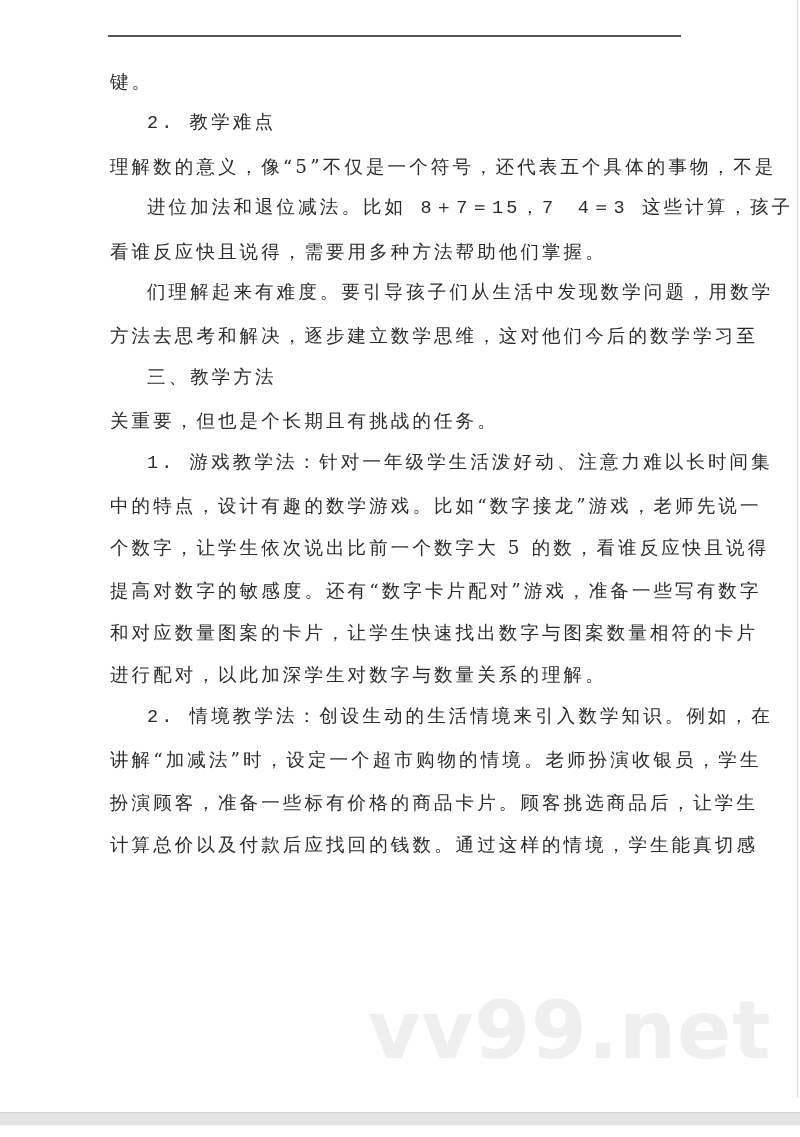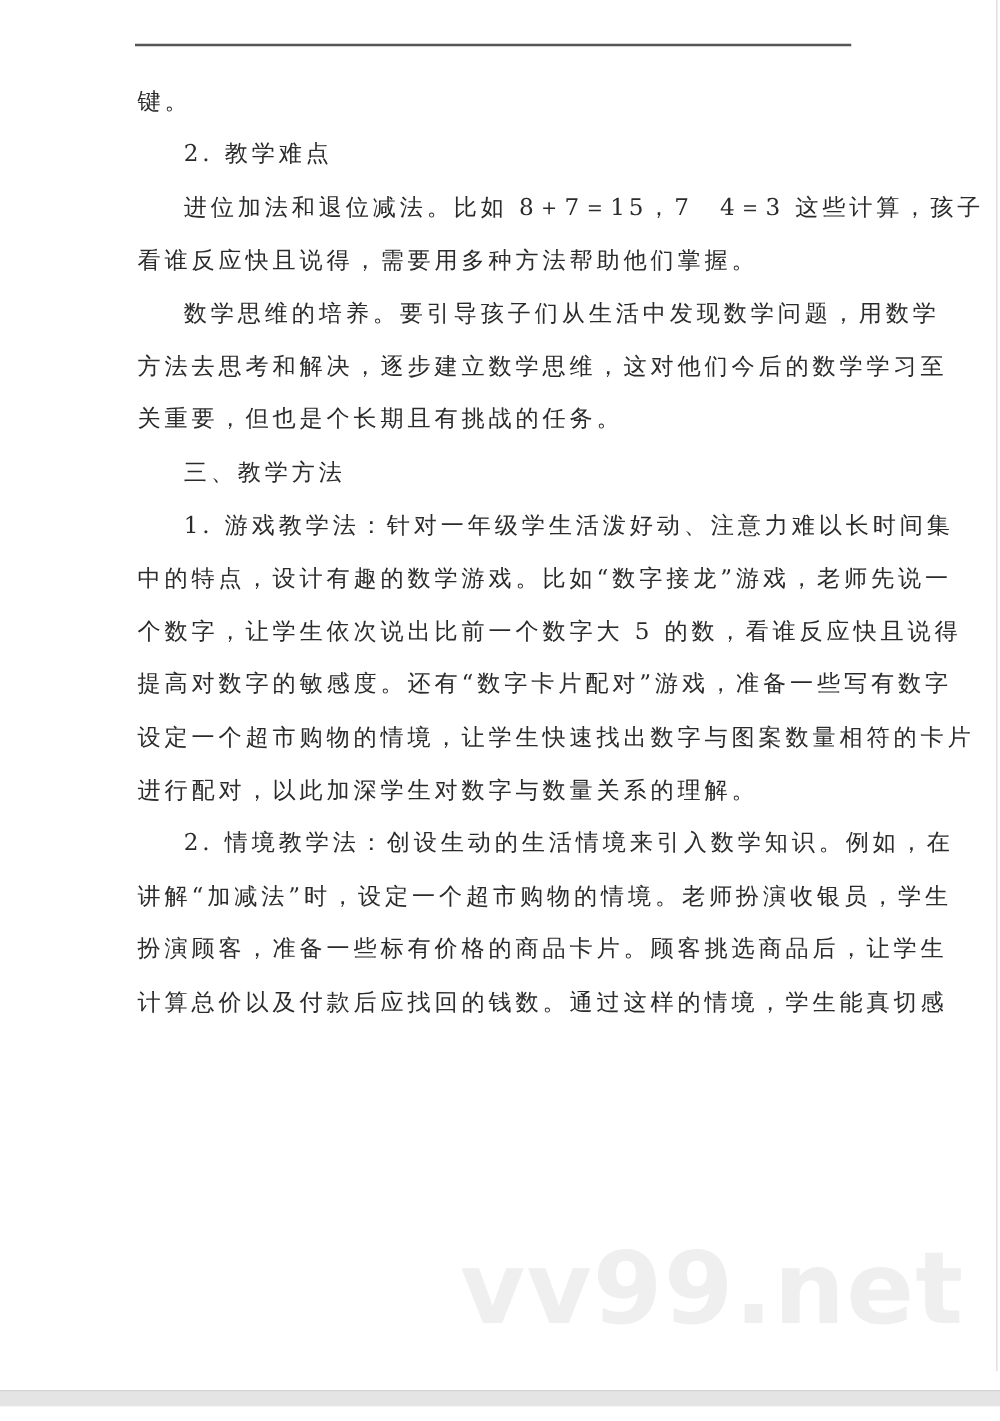--- a/index.html
+++ b/index.html
@@ -41,20 +41,21 @@
     .line {
       height: 42.4px;
       line-height: 42.4px;
       font-size: 18.5px;
       letter-spacing: 3.1px;
       white-space: nowrap;
       overflow: visible;
     }
     .indent {
       padding-left: 37px;
+      font-family: Liberation Mono, monospace;
     }
     .watermark {
       position: absolute;
       left: 368px;
       top: 986px;
       font-family: "DejaVu Sans", "Liberation Sans", sans-serif;
       font-weight: bold;
       font-size: 80px;
       line-height: 90px;
       color: #efefef;
@@ -82,31 +83,32 @@
   </style>
 </head>
 <body>
 
 <div class="page">
   <div class="header-rule"></div>
 
   <div class="body-text">
     <div class="line">键。</div>
     <div class="line indent">2. 教学难点</div>
+    <div class="line">理解数的意义，像“5”不仅是一个符号，还代表五个具体的事物，不是</div>
     <div class="line indent">进位加法和退位减法。比如 8＋7＝15，7　4＝3 这些计算，孩子</div>
     <div class="line">看谁反应快且说得，需要用多种方法帮助他们掌握。</div>
-    <div class="line indent">数学思维的培养。要引导孩子们从生活中发现数学问题，用数学</div>
+    <div class="line indent">们理解起来有难度。要引导孩子们从生活中发现数学问题，用数学</div>
     <div class="line">方法去思考和解决，逐步建立数学思维，这对他们今后的数学学习至</div>
+    <div class="line indent">三、教学方法</div>
     <div class="line">关重要，但也是个长期且有挑战的任务。</div>
-    <div class="line indent">三、教学方法</div>
     <div class="line indent">1. 游戏教学法：针对一年级学生活泼好动、注意力难以长时间集</div>
     <div class="line">中的特点，设计有趣的数学游戏。比如“数字接龙”游戏，老师先说一</div>
     <div class="line">个数字，让学生依次说出比前一个数字大 5 的数，看谁反应快且说得</div>
     <div class="line">提高对数字的敏感度。还有“数字卡片配对”游戏，准备一些写有数字</div>
-    <div class="line">设定一个超市购物的情境，让学生快速找出数字与图案数量相符的卡片</div>
+    <div class="line">和对应数量图案的卡片，让学生快速找出数字与图案数量相符的卡片</div>
     <div class="line">进行配对，以此加深学生对数字与数量关系的理解。</div>
     <div class="line indent">2. 情境教学法：创设生动的生活情境来引入数学知识。例如，在</div>
     <div class="line">讲解“加减法”时，设定一个超市购物的情境。老师扮演收银员，学生</div>
     <div class="line">扮演顾客，准备一些标有价格的商品卡片。顾客挑选商品后，让学生</div>
     <div class="line">计算总价以及付款后应找回的钱数。通过这样的情境，学生能真切感</div>
   </div>
 
   <div class="watermark">vv99.net</div>
 </div>
 

